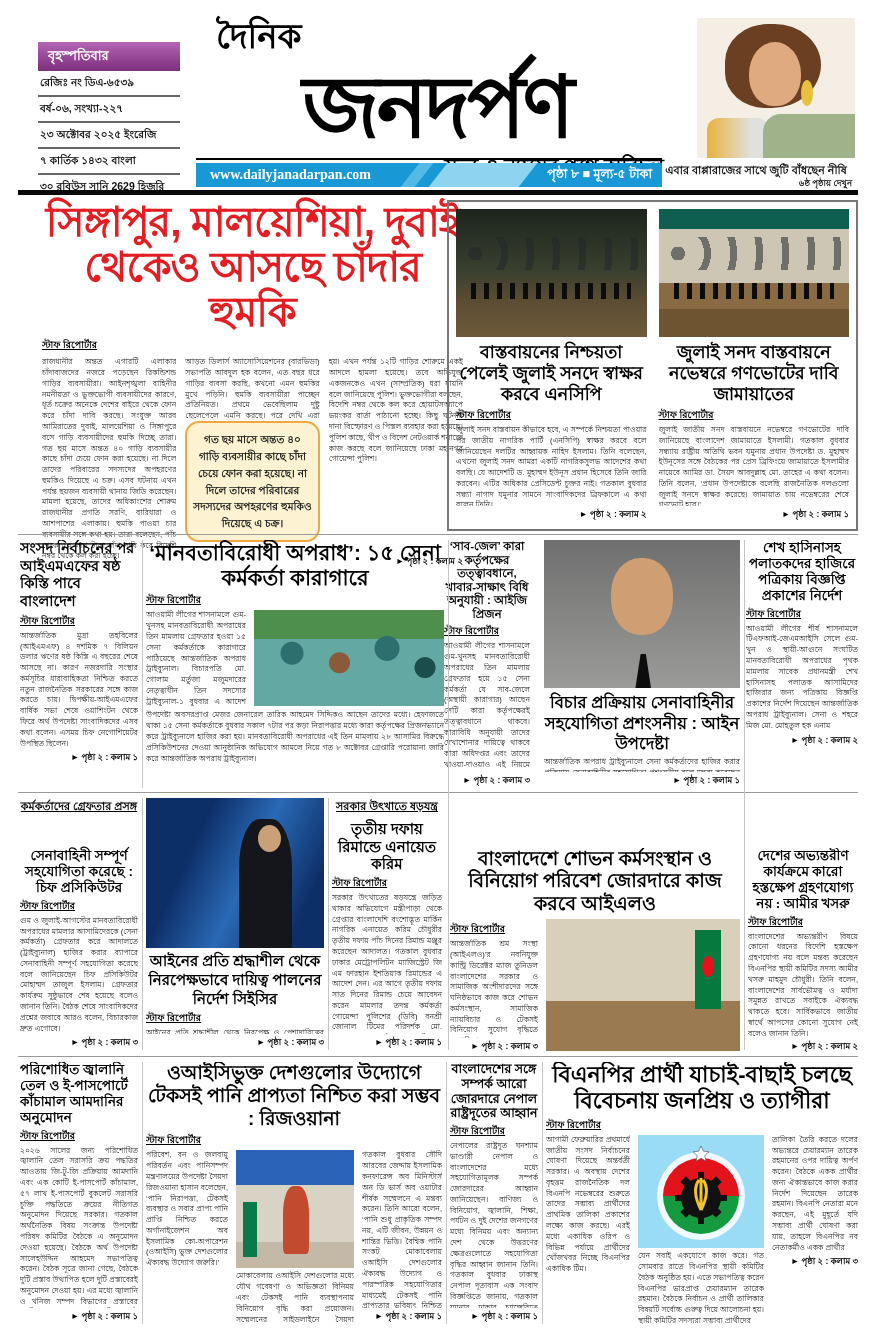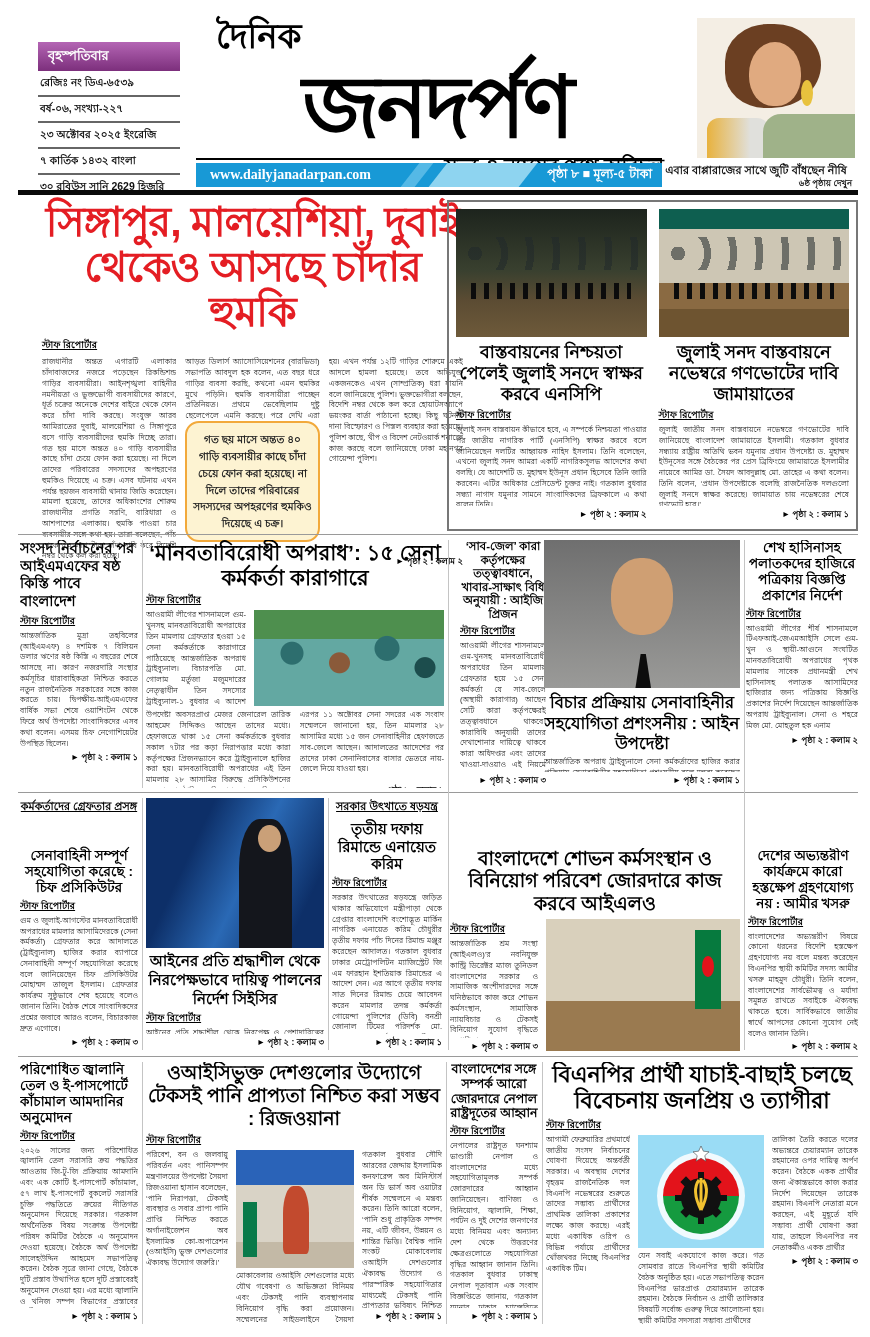--- a/index.html
+++ b/index.html
@@ -176,28 +176,24 @@
 
   <div class="blk" style="left:146px; top:540px; width:298px; height:248px;">
     <div class="mid-hl">‘মানবতাবিরোধী অপরাধ’: ১৫ সেনা কর্মকর্তা কারাগারে</div>
     <div class="byline">স্টাফ রিপোর্টার</div>
     <div style="display:flex; gap:8px; height:96px;">
       <div class="body-txt" style="width:100px;">আওয়ামী লীগের শাসনামলে গুম-খুনসহ মানবতাবিরোধী অপরাধের তিন মামলায় গ্রেফতার হওয়া ১৫ সেনা কর্মকর্তাকে কারাগারে পাঠিয়েছে আন্তর্জাতিক অপরাধ ট্রাইব্যুনাল। বিচারপতি মো. গোলাম মর্তুজা মজুমদারের নেতৃত্বাধীন তিন সদস্যের ট্রাইব্যুনাল-১ বুধবার এ আদেশ দেন। এর আগে সকাল ৯টার পর করা গাড়িবহরে সেনা কর্মকর্তাদের সাধারণ পোশাকে দেখা যায়।</div>
       <div class="ph ph-sena" style="flex:1;"></div>
     </div>
     <div class="cols grow" style="margin-top:4px;">
       <div class="c body-txt">উপদেষ্টা অবসরপ্রাপ্ত মেজর জেনারেল তারিক আহমেদ সিদ্দিকও আছেন তাদের মধ্যে। হেফাজতে থাকা ১৫ সেনা কর্মকর্তাকে বুধবার সকাল ৭টার পর কড়া নিরাপত্তার মধ্যে কারা কর্তৃপক্ষের প্রিজনভ্যানে করে ট্রাইব্যুনালে হাজির করা হয়। মানবতাবিরোধী অপরাধের এই তিন মামলায় ২৮ আসামির বিরুদ্ধে প্রসিকিউশনের দেওয়া আনুষ্ঠানিক অভিযোগ আমলে নিয়ে গত ৮ অক্টোবর গ্রেপ্তারি পরোয়ানা জারি করে আন্তর্জাতিক অপরাধ ট্রাইব্যুনাল।</div>
-      <div class="c">
-        <div class="body-txt" style="height:72px;">এরপর ১১ অক্টোবর সেনা সদরের এক সংবাদ সম্মেলনে জানানো হয়, তিন মামলার ২৮ আসামির মধ্যে ১৫ জন সেনাবাহিনীর হেফাজতে সাব-জেলে আছেন। আদালতের আদেশের পর তাদের ঢাকা সেনানিবাসের বাসার ভেতরে নায়-জেলে নিয়ে যাওয়া হয়।</div>
-        <div class="marker">► পৃষ্ঠা ২ : কলাম ১</div>
-      </div>
-    </div>
-  </div>
-
-  <div class="blk" style="left:460px; top:540px; width:86px; height:248px;">
+    </div>
+  </div>
+
+  <div class="blk" style="left:444px; top:540px; width:86px; height:248px;">
     <div class="hl hl-c" style="font-size:11.5px;">‘সাব-জেল’ কারা কর্তৃপক্ষের তত্ত্বাবধানে, খাবার-সাক্ষাৎ বিধি অনুযায়ী : আইজি প্রিজন</div>
     <div class="byline">স্টাফ রিপোর্টার</div>
     <div class="body-txt grow">আওয়ামী লীগের শাসনামলে গুম-খুনসহ মানবতাবিরোধী অপরাধের তিন মামলায় গ্রেফতার হয়ে ১৫ সেনা কর্মকর্তা যে সাব-জেলে (অস্থায়ী কারাগার) আছেন সেটি কারা কর্তৃপক্ষেরই তত্ত্বাবধানে থাকবে। কারাবিধি অনুযায়ী তাদের দেখাশোনার দায়িত্বে থাকবে কারা অধিদপ্তর এবং তাদের খাওয়া-দাওয়াও এই নিয়মে কারাগার থেকে দেওয়া হবে। গতকাল বুধবার কারা মহাপরিদর্শক (আইজি প্রিজন) ব্রিগেডিয়ার জেনারেল সৈয়দ মো. মোতাহের হোসেন এ তথ্য জানান।</div>
     <div class="marker">► পৃষ্ঠা ২ : কলাম ৩</div>
   </div>
 
   <div class="blk" style="left:544px; top:540px; width:196px; height:248px;">
     <div class="ph ph-law"></div>
     <div class="caption-hl">বিচার প্রক্রিয়ায় সেনাবাহিনীর সহযোগিতা প্রশংসনীয় : আইন উপদেষ্টা</div>
     <div class="body-txt grow" style="margin-top:3px;">আন্তর্জাতিক অপরাধ ট্রাইব্যুনালে সেনা কর্মকর্তাদের হাজির করার প্রক্রিয়ায় সেনাবাহিনীর সহযোগিতা প্রশংসনীয় বলে মন্তব্য করেছেন আইন উপদেষ্টা অধ্যাপক আসিফ নজরুল। গতকাল বুধবার সচিবালয়ে নিজ দপ্তরে এক প্রশ্নের জবাবে আইন উপদেষ্টা বলেন, বিচার প্রক্রিয়া আইনগতভাবে এগিয়ে যাচ্ছে। সেনাবাহিনী আইনের প্রতি শ্রদ্ধাশীল থেকে পূর্ণ সহযোগিতা করেছে।</div>

